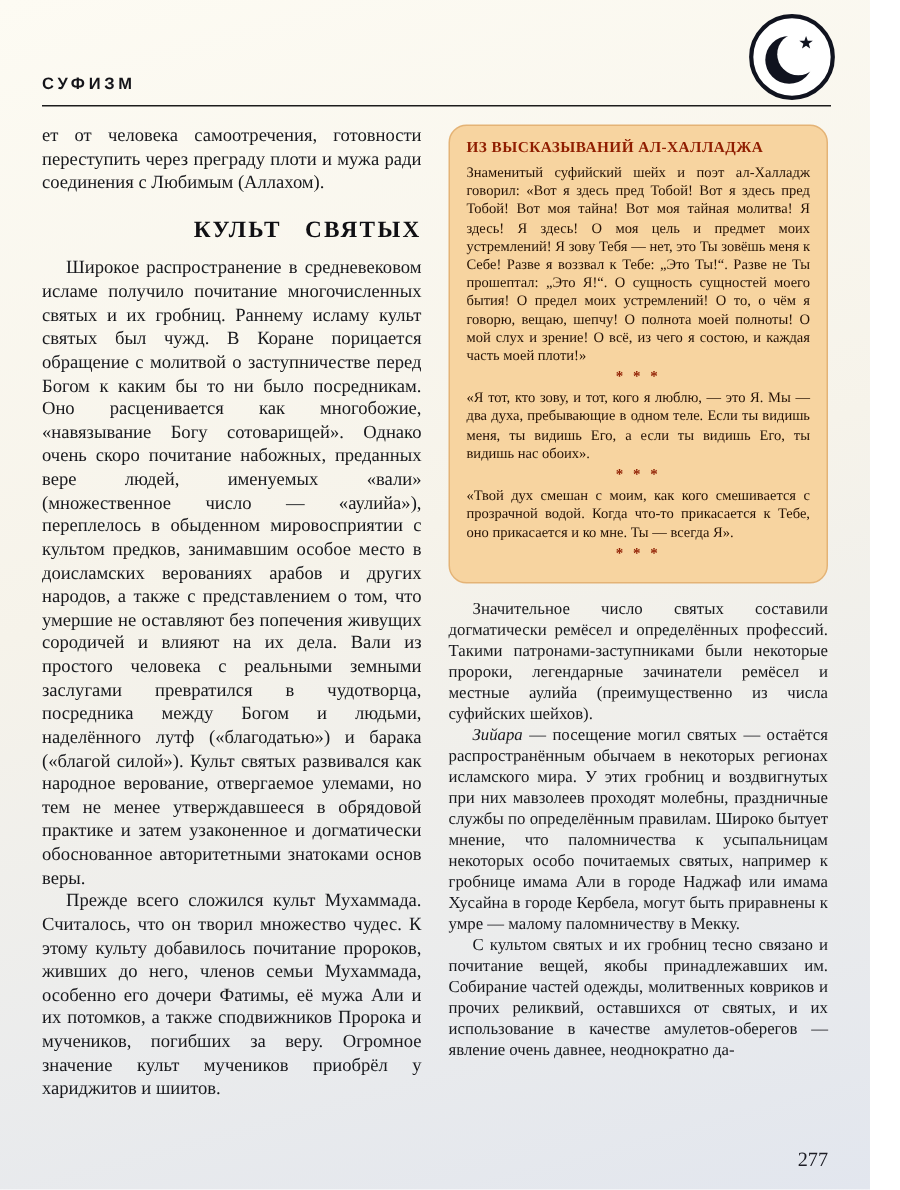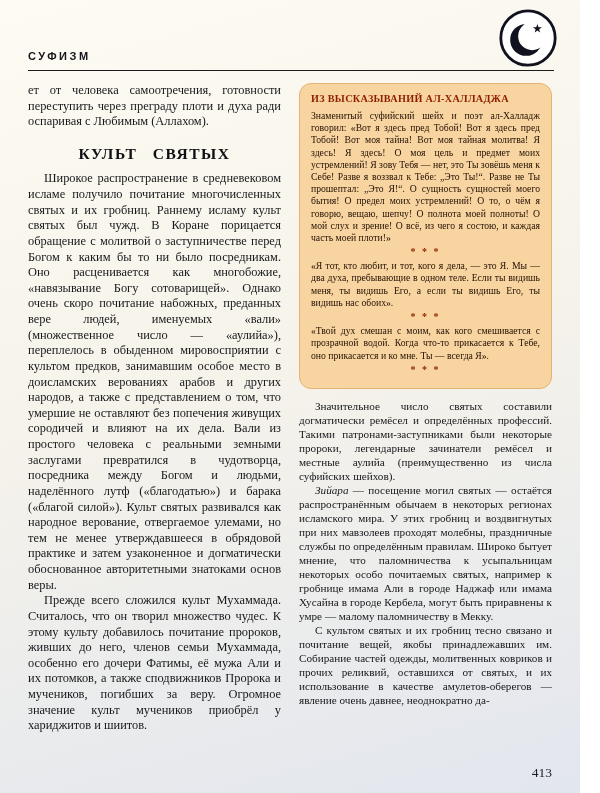--- a/index.html
+++ b/index.html
@@ -18,21 +18,21 @@
   }
   .logo{position:absolute;right:-4px;top:-38px;width:60px;height:60px;}
   .columns{display:flex;gap:18px;margin:12px 28px 0;}
   .col{flex:1;min-width:0;color:#17181c;text-align:justify;}
   .col-left{font-size:12.4px;line-height:1.26;}
   .col-right{font-size:11.2px;line-height:1.25;}
   p{margin:0;}
   .indent{text-indent:16px;}
   .section-heading{
     margin:14px 0 8px;font-size:15.5px;font-weight:bold;letter-spacing:1.5px;
-    word-spacing:10px;color:#101014;text-align:center;
+    word-spacing:10px;color:#101014;text-align:right;
   }
   .quote-box{
     background:#f7d4a0;border:1px solid #e4b376;border-radius:12px;
     padding:9px 11px 10px;margin:0 0 10px;color:#241104;
     font-size:9.7px;line-height:1.26;text-align:justify;
   }
   .box-title{
     margin:0 0 4px;font-size:10.2px;font-weight:bold;color:#8f1d00;
     letter-spacing:.3px;text-align:left;
   }
@@ -55,42 +55,42 @@
         <circle cx="30" cy="34" r="17" fill="#10131f"></circle>
         <circle cx="36.5" cy="30" r="15" fill="#ffffff"></circle>
         <path d="M42,17 L43.2,20.4 L46.8,20.5 L43.9,22.6 L44.9,26 L42,24 L39.1,26 L40.1,22.6 L37.2,20.5 L40.8,20.4 Z" fill="#10131f"></path>
       </svg>
     </div>
   </header>
 
   <div class="columns">
 
     <div class="col col-left">
-      <p class="body-text">ет от человека самоотречения, готовности переступить через преграду плоти и духа ради оспаривая с Любимым (Аллахом).</p>
+      <p class="body-text">ет от человека самоотречения, готовности переступить через преграду плоти и мужа ради соединения с Любимым (Аллахом).</p>
       <h2 class="section-heading">КУЛЬТ СВЯТЫХ</h2>
       <p class="body-text indent">Широкое распространение в средневековом исламе получило почитание многочисленных святых и их гробниц. Раннему исламу культ святых был чужд. В Коране порицается обращение с молитвой о заступничестве перед Богом к каким бы то ни было посредникам. Оно расценивается как многобожие, «навязывание Богу сотоварищей». Однако очень скоро почитание набожных, преданных вере людей, именуемых «вали» (множественное число — «аулийа»), переплелось в обыденном мировосприятии с культом предков, занимавшим особое место в доисламских верованиях арабов и других народов, а также с представлением о том, что умершие не оставляют без попечения живущих сородичей и влияют на их дела. Вали из простого человека с реальными земными заслугами превратился в чудотворца, посредника между Богом и людьми, наделённого лутф («благодатью») и барака («благой силой»). Культ святых развивался как народное верование, отвергаемое улемами, но тем не менее утверждавшееся в обрядовой практике и затем узаконенное и догматически обоснованное авторитетными знатоками основ веры.</p>
       <p class="body-text indent">Прежде всего сложился культ Мухаммада. Считалось, что он творил множество чудес. К этому культу добавилось почитание пророков, живших до него, членов семьи Мухаммада, особенно его дочери Фатимы, её мужа Али и их потомков, а также сподвижников Пророка и мучеников, погибших за веру. Огромное значение культ мучеников приобрёл у хариджитов и шиитов.</p>
     </div>
 
     <div class="col col-right">
 
       <aside class="quote-box">
         <h3 class="box-title">ИЗ ВЫСКАЗЫВАНИЙ АЛ-ХАЛЛАДЖА</h3>
         <p class="box-text">Знаменитый суфийский шейх и поэт ал-Халладж говорил: «Вот я здесь пред Тобой! Вот я здесь пред Тобой! Вот моя тайна! Вот моя тайная молитва! Я здесь! Я здесь! О моя цель и предмет моих устремлений! Я зову Тебя — нет, это Ты зовёшь меня к Себе! Разве я воззвал к Тебе: „Это Ты!“. Разве не Ты прошептал: „Это Я!“. О сущность сущностей моего бытия! О предел моих устремлений! О то, о чём я говорю, вещаю, шепчу! О полнота моей полноты! О мой слух и зрение! О всё, из чего я состою, и каждая часть моей плоти!»</p>
         <div class="box-sep">* * *</div>
-        <p class="box-text">«Я тот, кто любит, и тот, кого я дела, — это Я. Мы — два духа, пребывающие в одном теле. Если ты видишь меня, ты видишь Его, а если ты видишь Его, ты видишь нас обоих».</p>
+        <p class="box-text">«Я тот, кто зову, и тот, кого я люблю, — это Я. Мы — два духа, пребывающие в одном теле. Если ты видишь меня, ты видишь Его, а если ты видишь Его, ты видишь нас обоих».</p>
         <div class="box-sep">* * *</div>
         <p class="box-text">«Твой дух смешан с моим, как кого смешивается с прозрачной водой. Когда что-то прикасается к Тебе, оно прикасается и ко мне. Ты — всегда Я».</p>
         <div class="box-sep">* * *</div>
       </aside>
 
       <p class="body-text indent">Значительное число святых составили догматически ремёсел и определённых профессий. Такими патронами-заступниками были некоторые пророки, легендарные зачинатели ремёсел и местные аулийа (преимущественно из числа суфийских шейхов).</p>
       <p class="body-text indent"><i>Зийара</i><span> — посещение могил святых — остаётся распространённым обычаем в некоторых регионах исламского мира. У этих гробниц и воздвигнутых при них мавзолеев проходят молебны, праздничные службы по определённым правилам. Широко бытует мнение, что паломничества к усыпальницам некоторых особо почитаемых святых, например к гробнице имама Али в городе Наджаф или имама Хусайна в городе Кербела, могут быть приравнены к умре — малому паломничеству в Мекку.</span></p>
       <p class="body-text indent">С культом святых и их гробниц тесно связано и почитание вещей, якобы принадлежавших им. Собирание частей одежды, молитвенных ковриков и прочих реликвий, оставшихся от святых, и их использование в качестве амулетов-оберегов — явление очень давнее, неоднократно да-</p>
 
     </div>
   </div>
 
   <footer class="page-footer">
-    <span>413</span>
+    <span>277</span>
   </footer>
 
 </div>
 
 </body></html>

